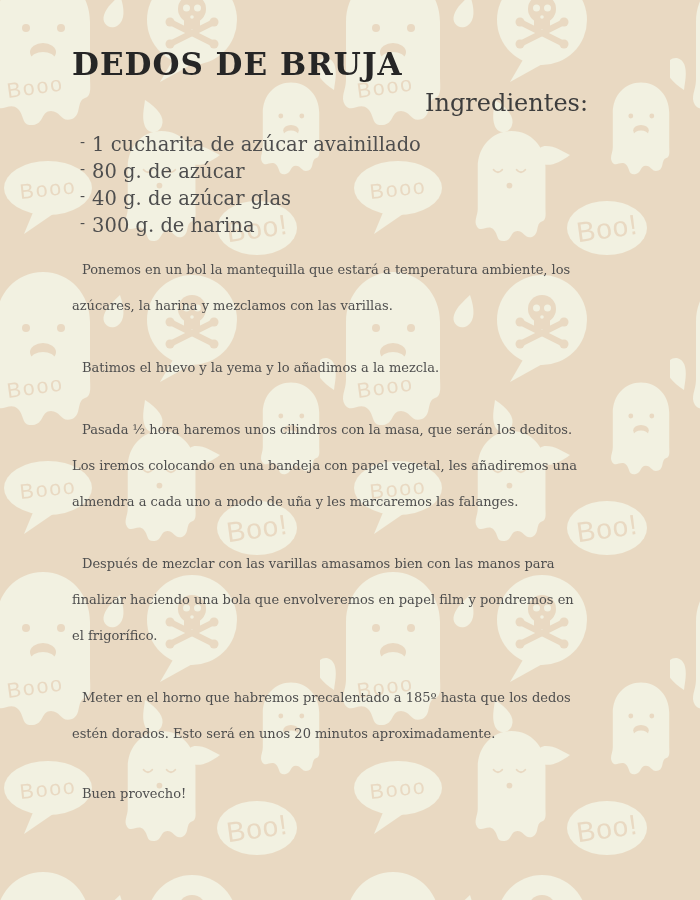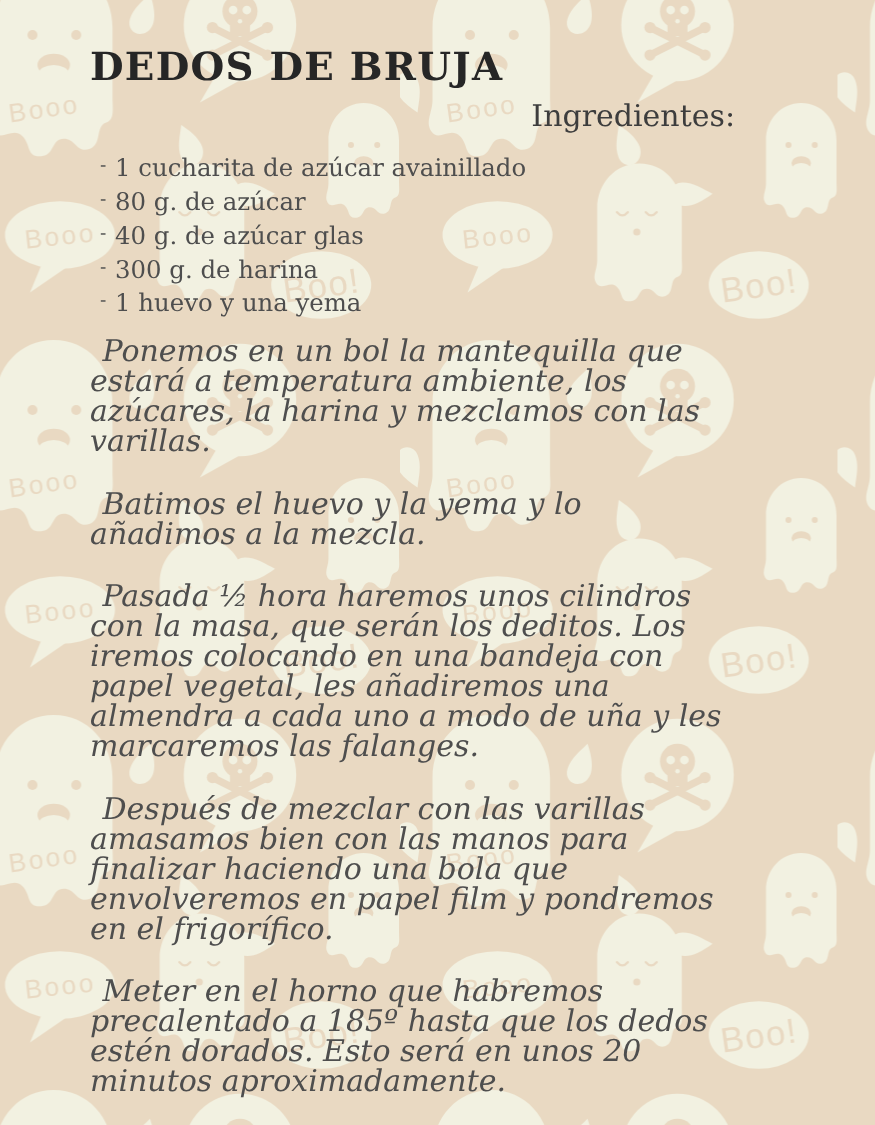--- a/index.html
+++ b/index.html
@@ -35,21 +35,21 @@
   }
   .bubble-text-big {
     font-family: "Liberation Sans", sans-serif;
     font-size: 28px; letter-spacing: 1px;
     fill: var(--tan);
   }
 
   .content {
     position: absolute; top: 0; left: 0;
     width: 628px; height: 900px;
-    padding: 36px 40px 0 72px;
+    padding: 46px 40px 0 72px;
   }
   h1.title {
     margin: 0 0 6px 0;
     font-size: 31px;
     font-weight: bold;
     letter-spacing: 1px;
     color: var(--title-text);
     line-height: 36px;
   }
   h2.section-heading {
@@ -73,25 +73,24 @@
   }
   .marker {
     display: inline-block;
     font-size: 15px;
     vertical-align: 4px;
     margin-right: 7px;
     color: var(--body-text);
   }
   .steps p {
     margin: 26px 0 0 0;
-    font-size: 24px;
-    line-height: 24px;
+    font-size: 13px;
+    line-height: 36px;
     color: var(--body-text);
     text-indent: 10px;
-    font-style: italic;
   }
   .steps p:first-child { margin-top: 14px; }
   .steps p.closing { margin-top: 24px; }
 </style>
 </head>
 <body>
 
 <div class="page">
 
   <svg class="bg-svg" width="700" height="900" viewBox="0 0 700 900" aria-hidden="true">
@@ -176,23 +175,20 @@
       </li>
       <li>
         <span class="marker">-</span><span>80 g. de azúcar</span>
       </li>
       <li>
         <span class="marker">-</span><span>40 g. de azúcar glas</span>
       </li>
       <li>
         <span class="marker">-</span><span>300 g. de harina</span>
       </li>
-      <li>
-        <span class="marker">-</span><span>1 huevo y una yema</span>
-      </li>
     </ul>
 
 
     <div class="steps">
       <p>Ponemos en un bol la mantequilla que estará a temperatura ambiente, los azúcares, la harina y mezclamos con las varillas.</p>
       <p>Batimos el huevo y la yema y lo añadimos a la mezcla.</p>
       <p>Pasada ½ hora haremos unos cilindros con la masa, que serán los deditos. Los iremos colocando en una bandeja con papel vegetal, les añadiremos una almendra a cada uno a modo de uña y les marcaremos las falanges.</p>
       <p>Después de mezclar con las varillas  amasamos bien con las manos para finalizar haciendo  una bola que envolveremos en papel film y pondremos en el frigorífico.</p>
       <p>Meter en el horno que habremos precalentado a 185º hasta que los dedos estén dorados. Esto será en unos 20 minutos aproximadamente.</p>
       <p class="closing">Buen provecho!</p>

